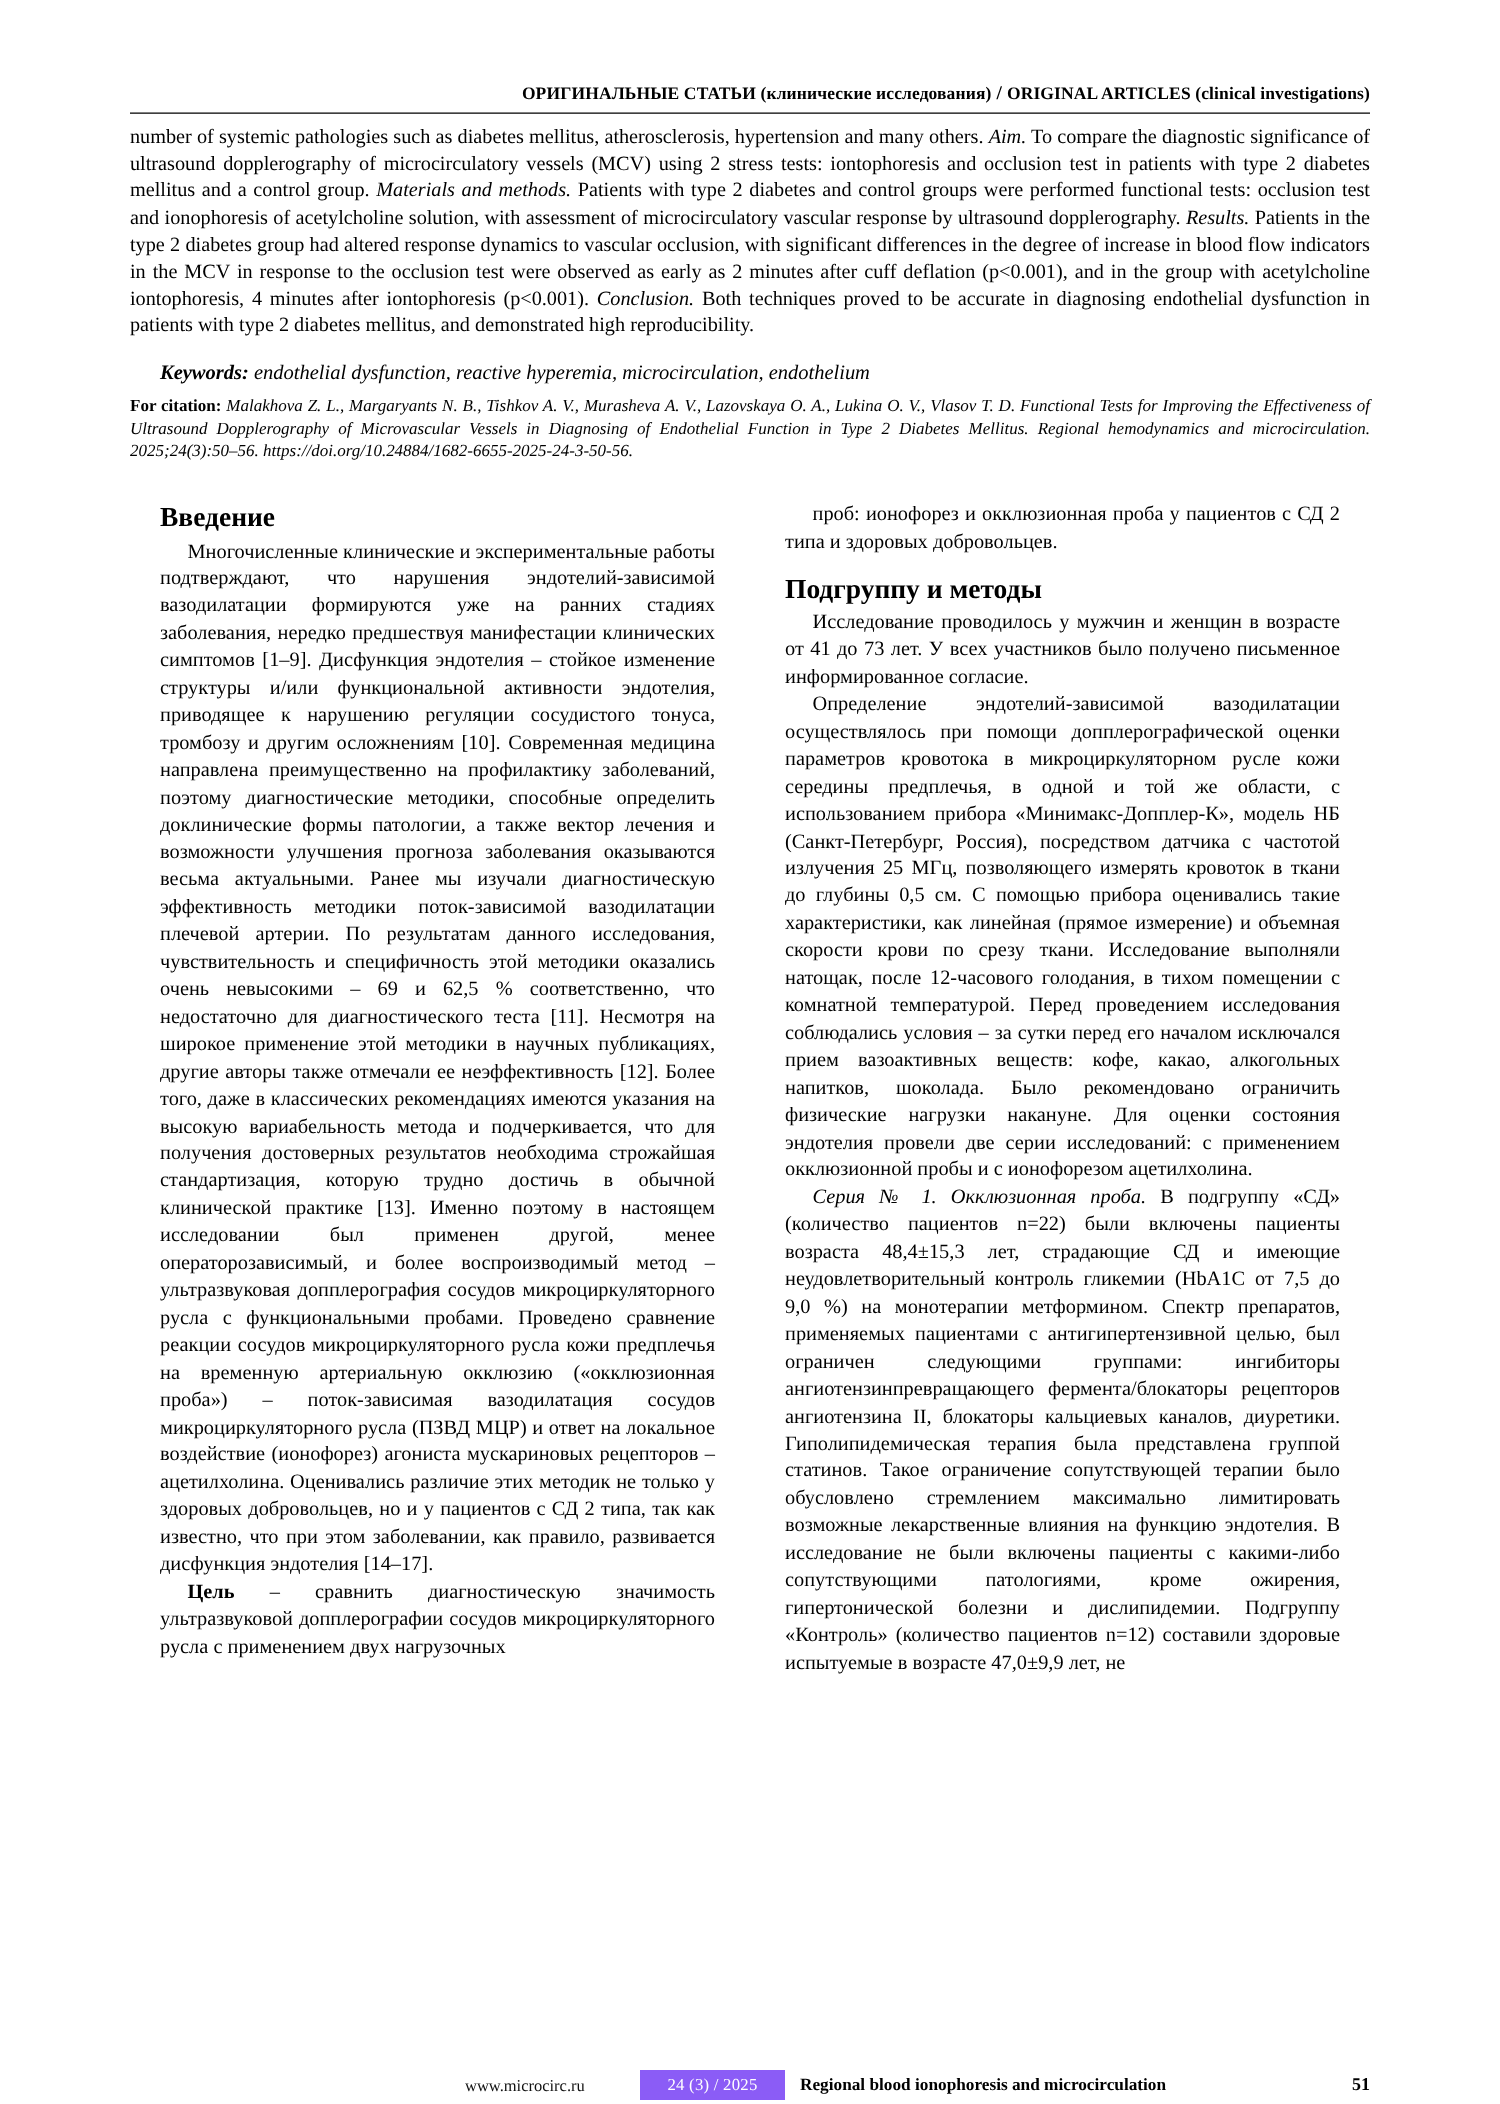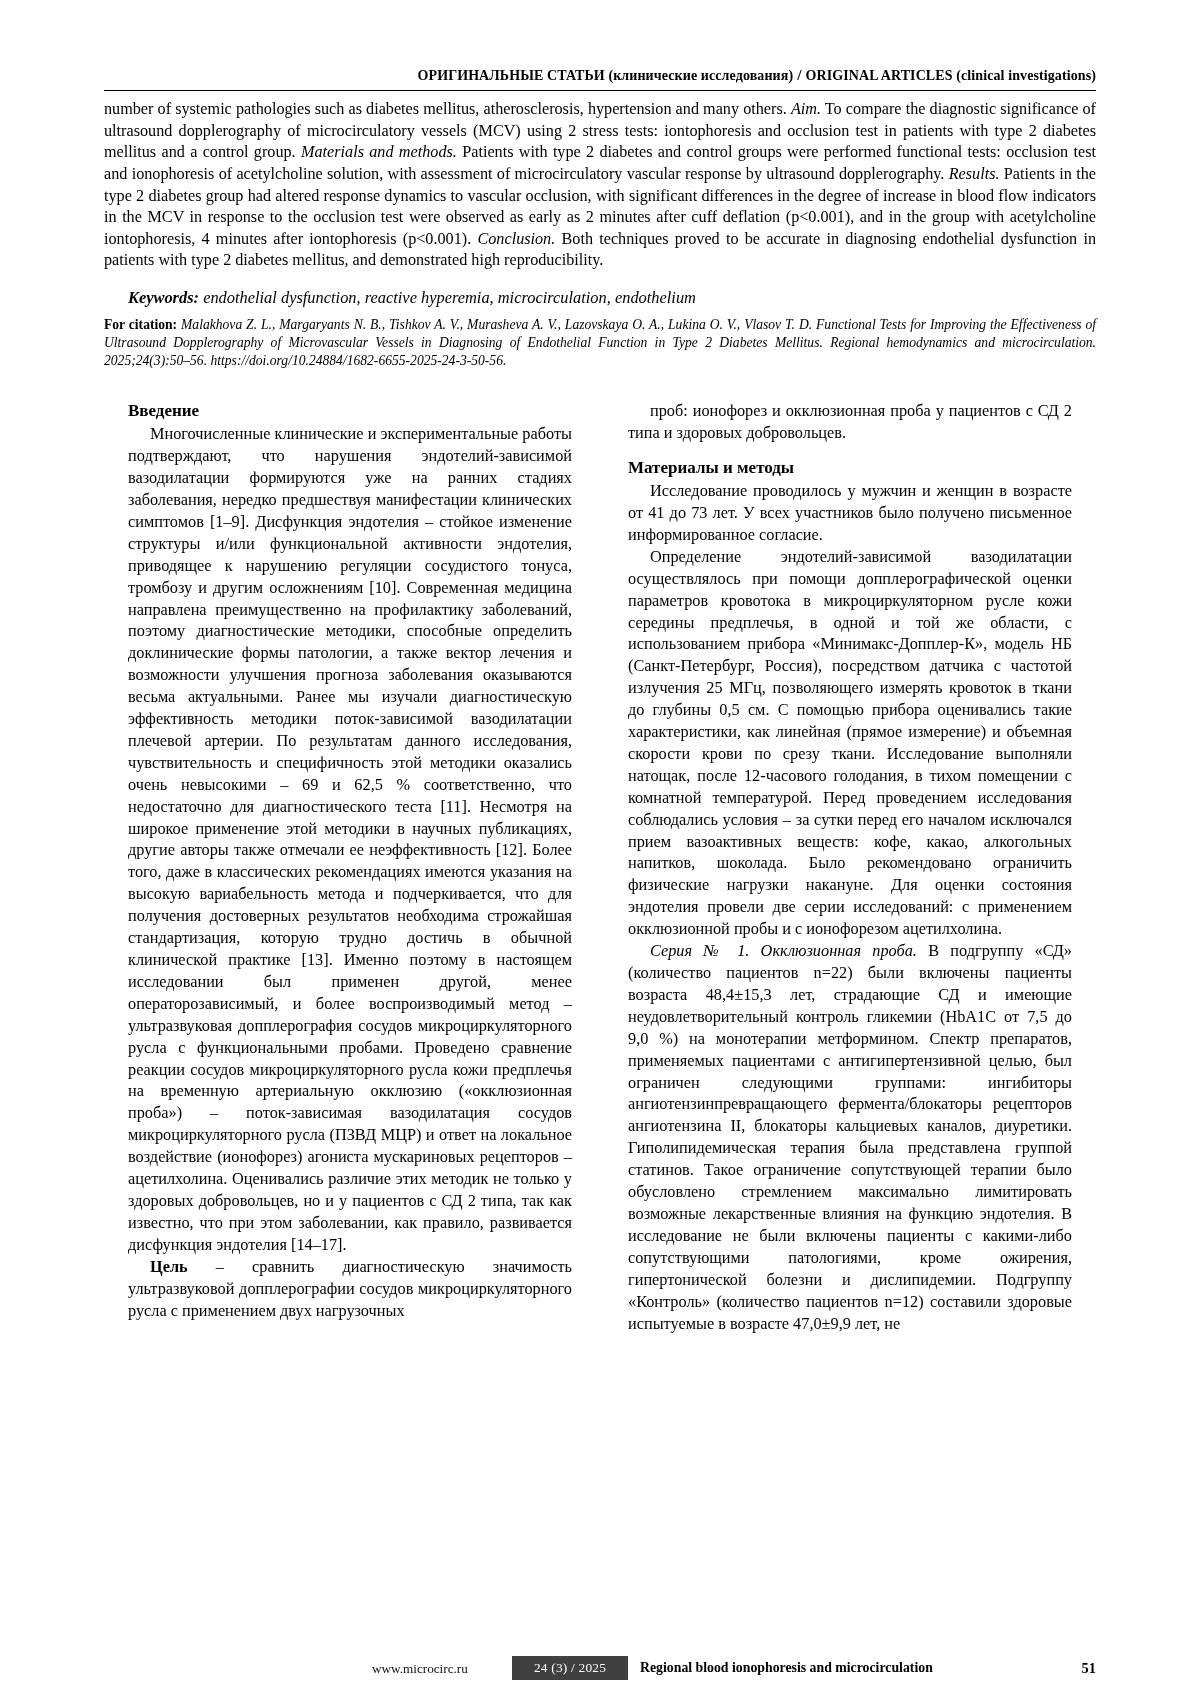--- a/index.html
+++ b/index.html
@@ -103,21 +103,21 @@
     font-size: 16.3px;
     line-height: 1.345;
     text-align: justify;
     text-justify: inter-word;
     hyphens: auto;
   }
   .col-left { left: 24px; }
   .col-right { left: 524px; }
 
   h2.section {
-    font-size: 17px;
+    font-size: 22px;
     font-weight: bold;
     margin: 0 0 2px 0;
     text-align: left;
     line-height: 1.25;
   }
   p.para {
     margin: 0;
     text-indent: 22px;
   }
   .runin-bold { font-weight: bold; }
@@ -139,21 +139,21 @@
     top: 5px;
     font-size: 13.2px;
     color: #111;
   }
   .footer-issue {
     position: absolute;
     left: 408px;
     top: 0px;
     width: 116px;
     height: 24px;
-    background: #404040;
+    background: #8b5cf6;
     color: #ffffff;
     font-size: 13.4px;
     text-align: center;
     line-height: 24px;
     letter-spacing: 0.2px;
   }
   .footer-journal {
     position: absolute;
     left: 536px;
     top: 4px;
@@ -195,21 +195,21 @@
 
     <div class="col col-left">
       <h2 class="section">Введение</h2>
       <p class="para">Многочисленные клинические и экспериментальные работы подтверждают, что нарушения эндотелий-зависимой вазодилатации формируются уже на ранних стадиях заболевания, нередко предшествуя манифестации клинических симптомов [1–9]. Дисфункция эндотелия – стойкое изменение структуры и/или функциональной активности эндотелия, приводящее к нарушению регуляции сосудистого тонуса, тромбозу и другим осложнениям [10]. Современная медицина направлена преимущественно на профилактику заболеваний, поэтому диагностические методики, способные определить доклинические формы патологии, а также вектор лечения и возможности улучшения прогноза заболевания оказываются весьма актуальными. Ранее мы изучали диагностическую эффективность методики поток-зависимой вазодилатации плечевой артерии. По результатам данного исследования, чувствительность и специфичность этой методики оказались очень невысокими – 69 и 62,5 % соответственно, что недостаточно для диагностического теста [11]. Несмотря на широкое применение этой методики в научных публикациях, другие авторы также отмечали ее неэффективность [12]. Более того, даже в классических рекомендациях имеются указания на высокую вариабельность метода и подчеркивается, что для получения достоверных результатов необходима строжайшая стандартизация, которую трудно достичь в обычной клинической практике [13]. Именно поэтому в настоящем исследовании был применен другой, менее операторозависимый, и более воспроизводимый метод – ультразвуковая допплерография сосудов микроциркуляторного русла с функциональными пробами. Проведено сравнение реакции сосудов микроциркуляторного русла кожи предплечья на временную артериальную окклюзию («окклюзионная проба») – поток-зависимая вазодилатация сосудов микроциркуляторного русла (ПЗВД МЦР) и ответ на локальное воздействие (ионофорез) агониста мускариновых рецепторов – ацетилхолина. Оценивались различие этих методик не только у здоровых добровольцев, но и у пациентов с СД 2 типа, так как известно, что при этом заболевании, как правило, развивается дисфункция эндотелия [14–17].</p>
       <p class="para"><span class="runin-bold">Цель</span><span> – сравнить диагностическую значимость ультразвуковой допплерографии сосудов микроциркуляторного русла с применением двух нагрузочных</span></p>
     </div>
 
     <div class="col col-right">
       <p class="para">проб: ионофорез и окклюзионная проба у пациентов с СД 2 типа и здоровых добровольцев.</p>
       <div class="gap"></div>
-      <h2 class="section">Материалы и методы</h2>
+      <h2 class="section">Подгруппу и методы</h2>
       <p class="para">Исследование проводилось у мужчин и женщин в возрасте от 41 до 73 лет. У всех участников было получено письменное информированное согласие.</p>
       <p class="para">Определение эндотелий-зависимой вазодилатации осуществлялось при помощи допплерографической оценки параметров кровотока в микроциркуляторном русле кожи середины предплечья, в одной и той же области, с использованием прибора «Минимакс-Допплер-К», модель НБ (Санкт-Петербург, Россия), посредством датчика с частотой излучения 25 МГц, позволяющего измерять кровоток в ткани до глубины 0,5 см. С помощью прибора оценивались такие характеристики, как линейная (прямое измерение) и объемная скорости крови по срезу ткани. Исследование выполняли натощак, после 12-часового голодания, в тихом помещении с комнатной температурой. Перед проведением исследования соблюдались условия – за сутки перед его началом исключался прием вазоактивных веществ: кофе, какао, алкогольных напитков, шоколада. Было рекомендовано ограничить физические нагрузки накануне. Для оценки состояния эндотелия провели две серии исследований: с применением окклюзионной пробы и с ионофорезом ацетилхолина.</p>
       <p class="para"><span class="runin-ital">Серия № 1. Окклюзионная проба.</span><span> В подгруппу «СД» (количество пациентов n=22) были включены пациенты возраста 48,4±15,3 лет, страдающие СД и имеющие неудовлетворительный контроль гликемии (HbA1C от 7,5 до 9,0 %) на монотерапии метформином. Спектр препаратов, применяемых пациентами с антигипертензивной целью, был ограничен следующими группами: ингибиторы ангиотензинпревращающего фермента/блокаторы рецепторов ангиотензина II, блокаторы кальциевых каналов, диуретики. Гиполипидемическая терапия была представлена группой статинов. Такое ограничение сопутствующей терапии было обусловлено стремлением максимально лимитировать возможные лекарственные влияния на функцию эндотелия. В исследование не были включены пациенты с какими-либо сопутствующими патологиями, кроме ожирения, гипертонической болезни и дислипидемии. Подгруппу «Контроль» (количество пациентов n=12) составили здоровые испытуемые в возрасте 47,0±9,9 лет, не</span></p>
     </div>
 
   </div>
 
   <div class="footer">
     <div class="footer-url">www.microcirc.ru</div>
     <div class="footer-issue">24 (3) / 2025</div>

